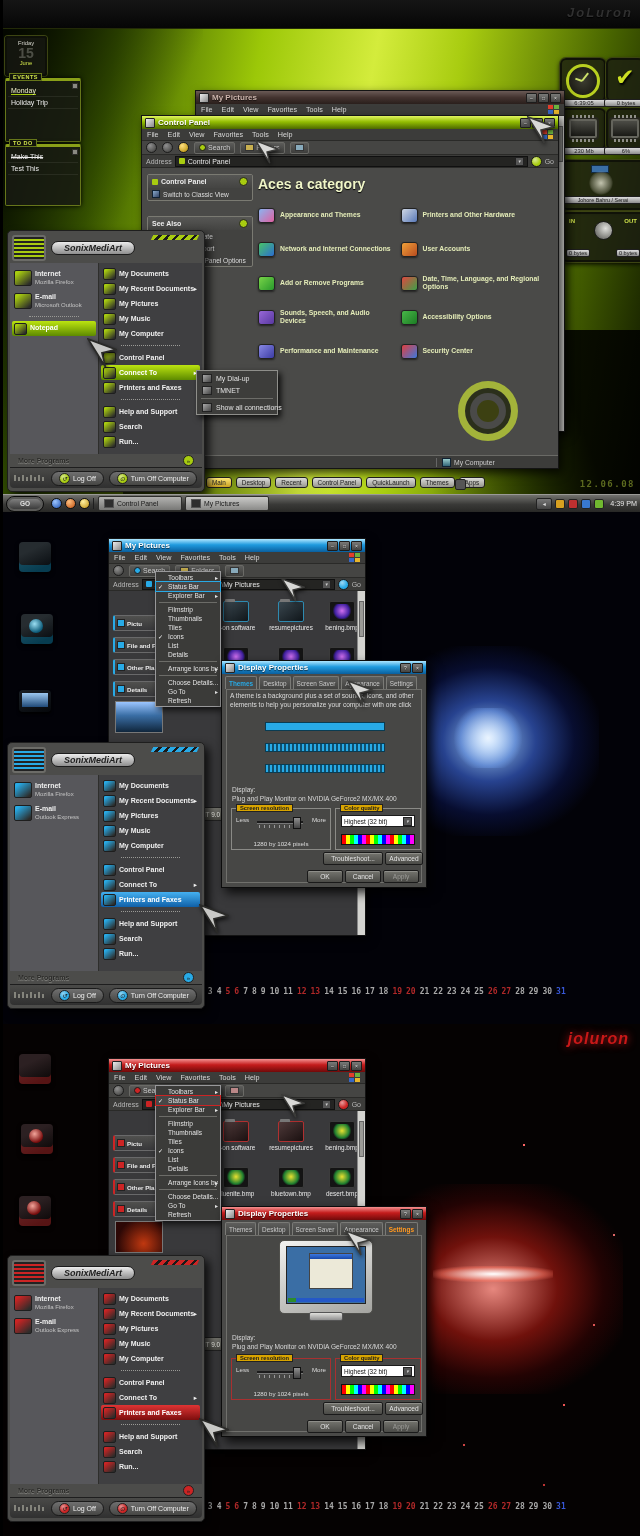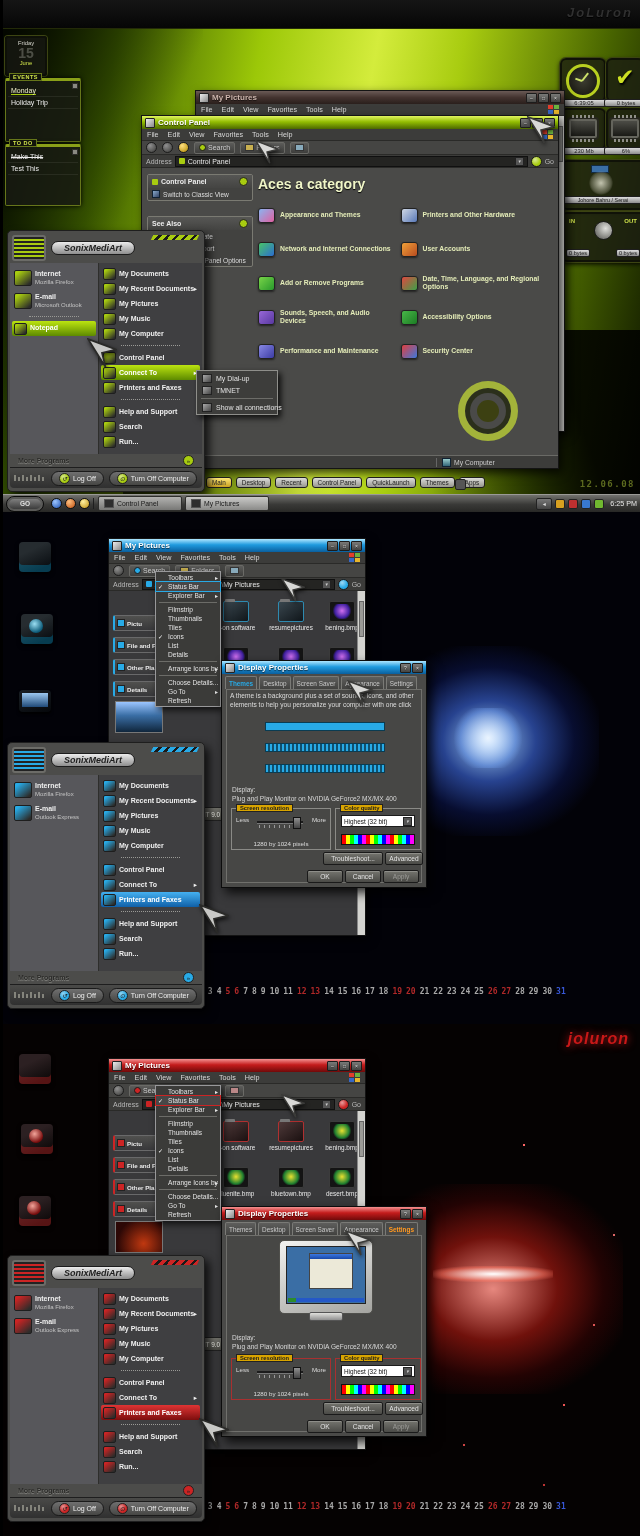--- a/index.html
+++ b/index.html
@@ -625,21 +625,21 @@
           <i class="tic"></i>
           <span>My Pictures</span>
         </span>
       </span>
     <span class="tray">
       <span class="trayarr">◂</span>
       <i class="ti g"></i>
       <i class="ti r"></i>
       <i class="ti u"></i>
       <i class="ti v"></i>
-      <span class="ttime">6:25 PM</span>
+      <span class="ttime">4:39 PM</span>
     </span>
   </div>
 
   <svg class="cursor" style="left:252px;top:140px;" width="24" height="24" viewBox="0 0 26 26">
       <polygon points="1,1 25,10 13,13 16,25" fill="#d8d8d6" stroke="#3a3a38" stroke-width="1.5"></polygon>
     </svg>
   <svg class="cursor" style="left:524px;top:116px;" width="28" height="28" viewBox="0 0 26 26">
       <polygon points="1,1 25,10 13,13 16,25" fill="#d8d8d6" stroke="#3a3a38" stroke-width="1.5"></polygon>
     </svg>
   <svg class="cursor" style="left:84px;top:338px;z-index:21;" width="30" height="30" viewBox="0 0 26 26">

